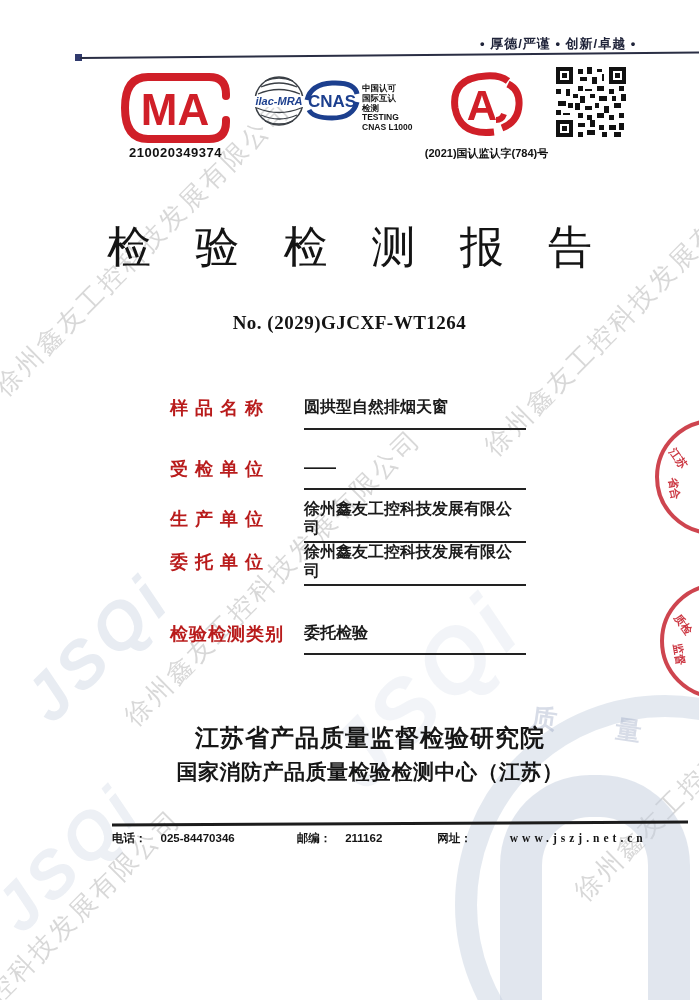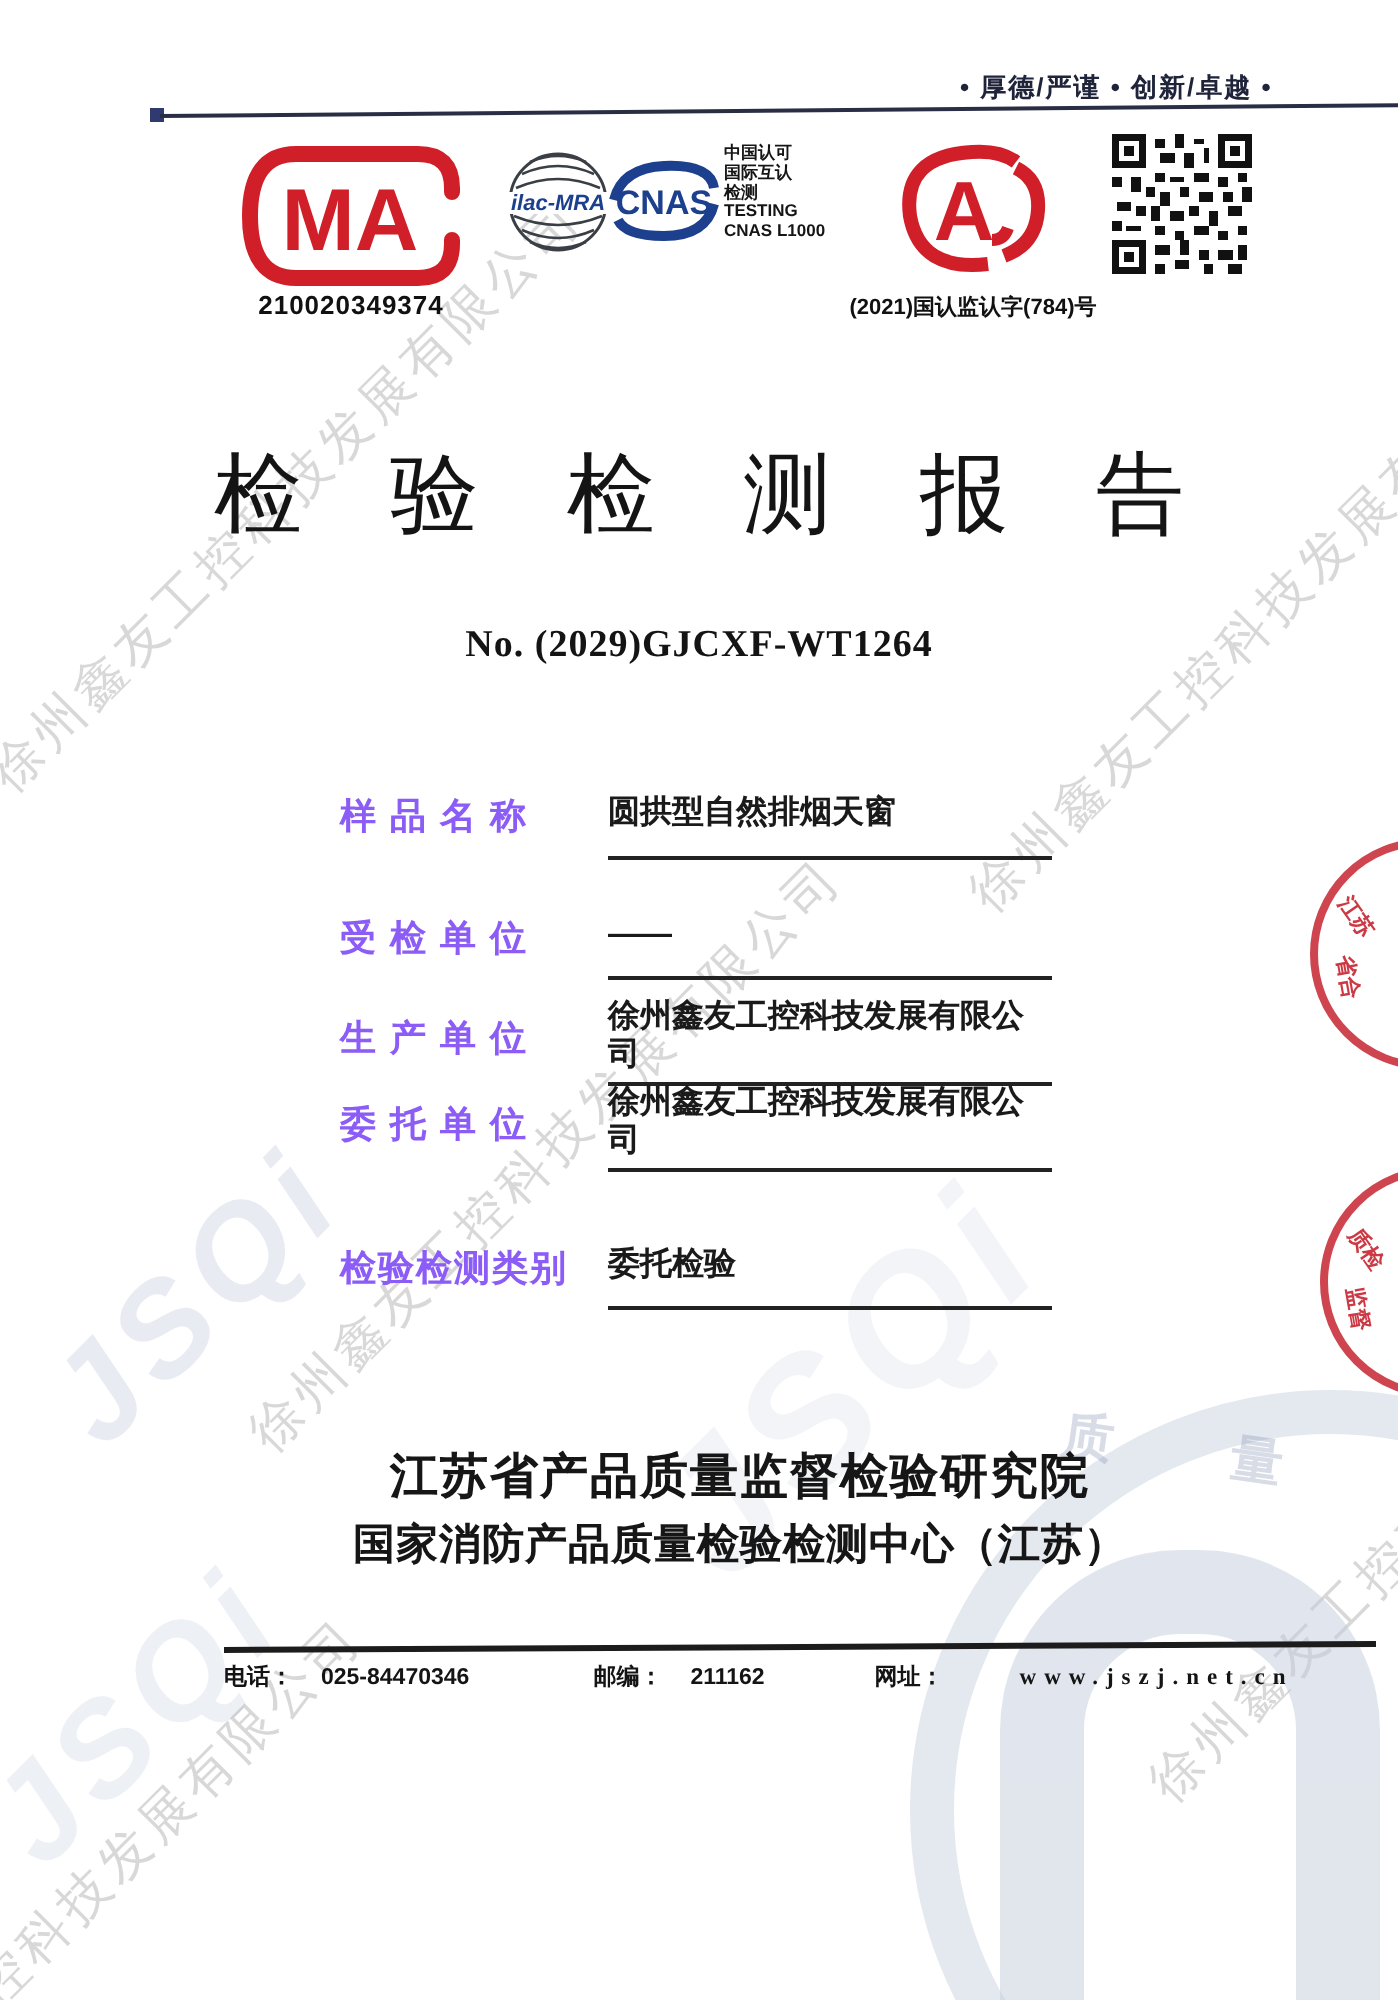--- a/index.html
+++ b/index.html
@@ -23,41 +23,41 @@
   .header-rule-dot {
     position: absolute; top: 54px; left: 75px; width: 7px; height: 7px;
     background: #303a6e;
   }
   
   .cma { position: absolute; top: 72px; left: 118px; width: 115px; }
   .cma-number { position: absolute; top: 145px; left: 118px; width: 115px;
     text-align: center; font-size: 13px; font-weight: bold; color: #111; letter-spacing: .5px; }
   .ilac { position: absolute; top: 74px; left: 253px; }
   .cnas { position: absolute; top: 76px; left: 303px; }
-  .cnas-side { position: absolute; top: 72px; left: 362px; line-height: 1.15;
+  .cnas-side { position: absolute; top: 84px; left: 362px; line-height: 1.15;
     font-size: 8.5px; font-weight: bold; color: #151515; }
   .cal { position: absolute; top: 70px; left: 446px; width: 80px; }
   .cal-number { position: absolute; top: 146px; left: 424px; width: 125px;
     text-align: center; font-size: 11px; font-weight: bold; color: #111; white-space: nowrap; }
   .qr { position: absolute; top: 67px; left: 556px; }
   
   .report-title {
     position: absolute; top: 218px; left: 0; width: 699px; text-align: center;
     font-size: 44px; font-weight: normal; color: #141414;
     letter-spacing: 16px; text-indent: 16px; white-space: nowrap;
   }
   .report-no {
     position: absolute; top: 312px; left: 0; width: 699px; text-align: center;
     font-family: "Liberation Serif", serif; font-size: 19px; font-weight: bold; color: #141414;
     letter-spacing: .5px;
   }
   
   .field-row { position: absolute; left: 170px; width: 356px; display: flex; align-items: center; }
   .field-label {
-    width: 128px; flex: none; font-size: 18px; font-weight: bold; color: #8b5cf6;
+    width: 128px; flex: none; font-size: 18px; font-weight: bold; color: #b91c1c;
     letter-spacing: 1px; white-space: nowrap;
   }
   .field-value-box {
     flex: 1; margin-left: 6px; align-self: stretch;
     display: flex; align-items: center;
     border-bottom: 2px solid #222;
     font-size: 16px; font-weight: bold; color: #1a1a1a; line-height: 1.2;
   }
   .row0 { top: 385px; height: 45px; }
   .row1 { top: 448px; height: 42px; }

